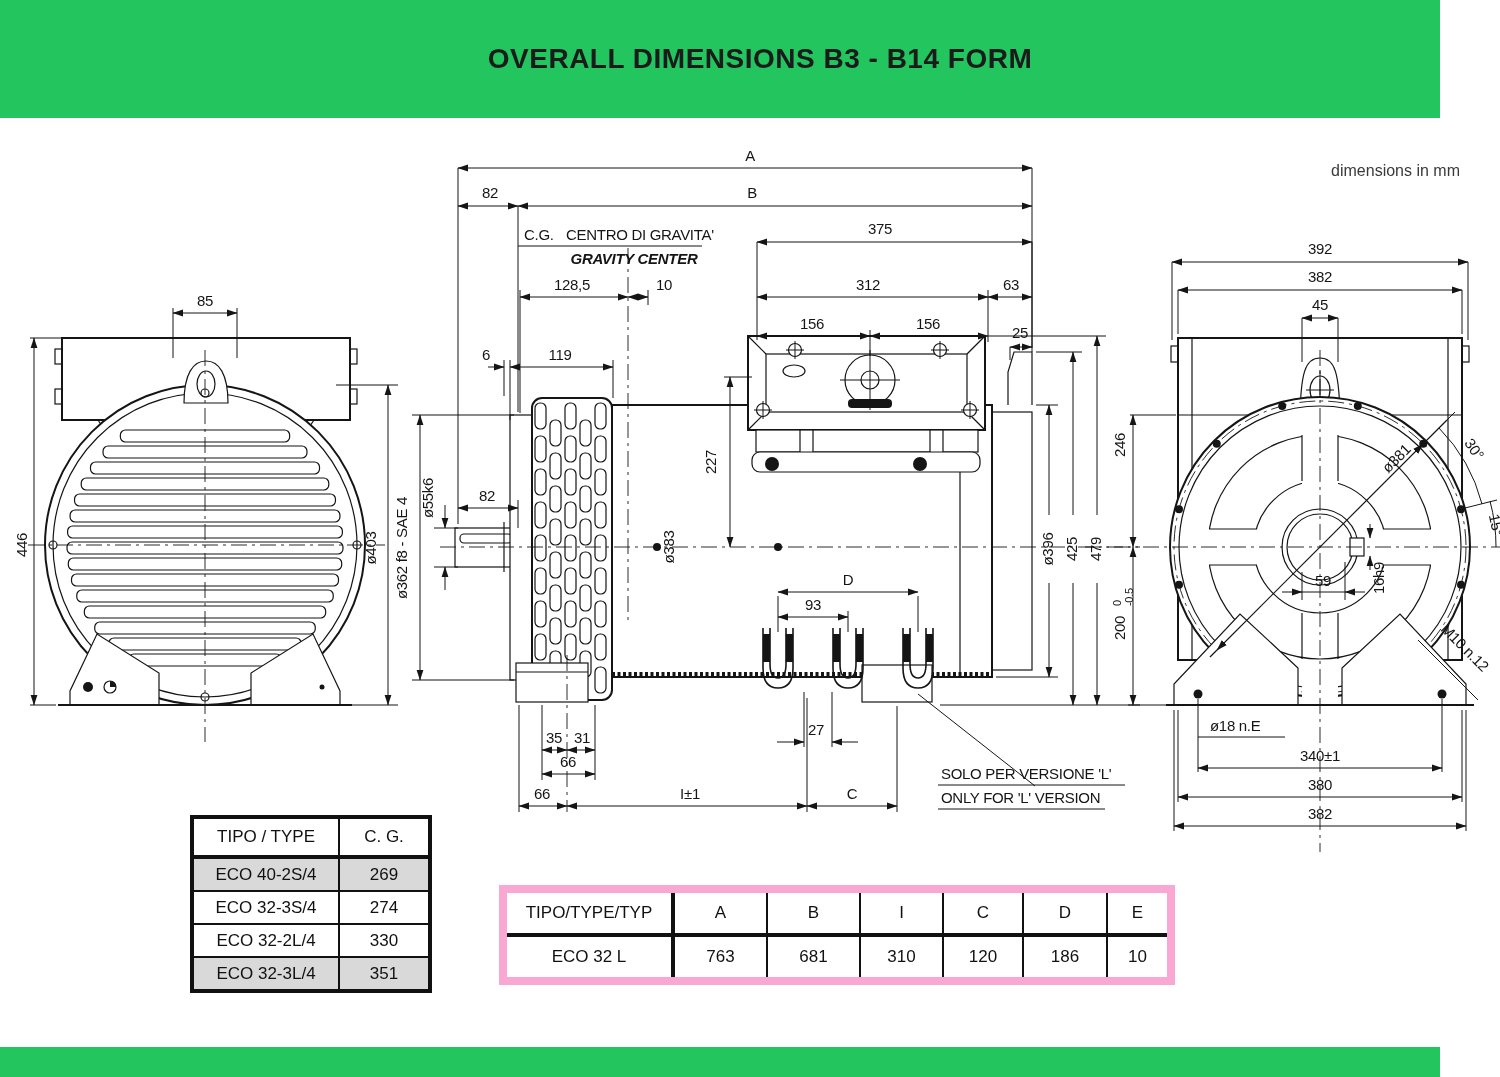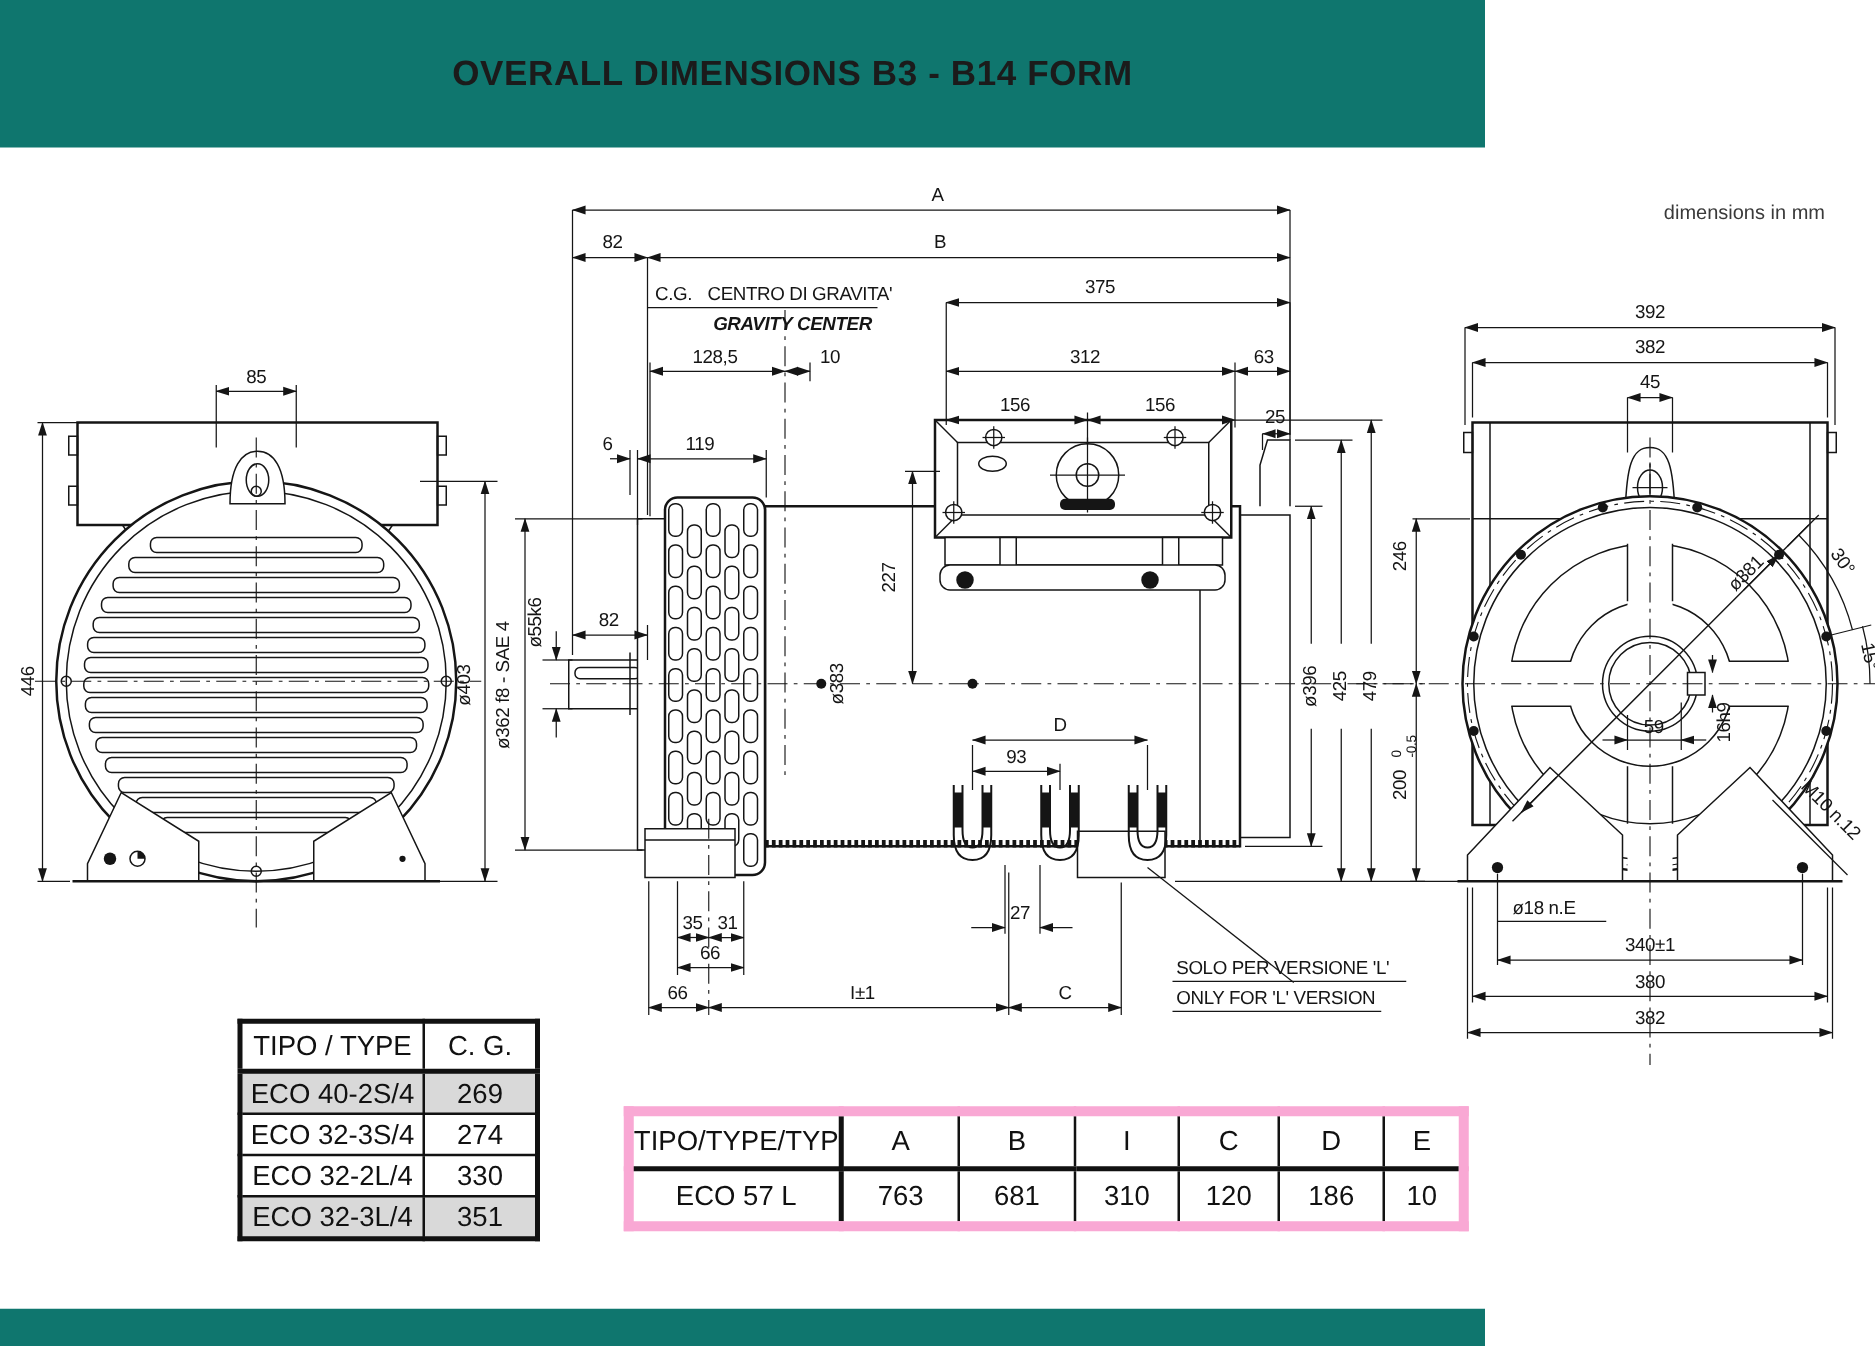--- a/index.html
+++ b/index.html
@@ -1,18 +1,18 @@
 <!DOCTYPE html>
 <html><head>
 <meta charset="utf-8">
 <style>
   html,body{margin:0;padding:0;background:#fff;}
   #page{position:relative;width:1500px;height:1077px;background:#ffffff;overflow:hidden;
         font-family:"Liberation Sans",sans-serif;}
-  .band{position:absolute;left:0;width:1188px;background:#0f766e;}
+  .band{position:absolute;left:0;width:1440px;background:#22c55e;}
   .band.top{top:0;height:118px;display:flex;align-items:center;}
   .band.bottom{top:1047px;height:30px;}
   .title{width:100%;text-align:center;padding-left:80px;font-size:28px;font-weight:bold;
          color:#1b1b1b;letter-spacing:.5px;}
   .units{position:absolute;top:130px;right:40px;font-size:16px;color:#3a3a3a;margin-top:32px;}
 
   
   svg{position:absolute;left:0;top:0;}
   .s{stroke:#151515;stroke-width:1.2;fill:none}
   .s2{stroke:#151515;stroke-width:2;fill:none}
@@ -27,21 +27,21 @@
   .dts{font-size:11px;letter-spacing:-.3px}
   .it{font-style:italic;font-weight:bold}
   #front-grille rect,#side-grille rect{fill:#fff;stroke:#151515;stroke-width:1.2}
   #rear-bolts circle{fill:#151515}
   #side-straps path{stroke:#151515;stroke-width:1.6;fill:none}
   #side-straps rect{fill:#151515}
 
   
   table{position:absolute;border-collapse:collapse;table-layout:fixed;background:#fff;
         font-family:"Liberation Sans",sans-serif;color:#111;}
-  td{border:2.5px solid #111;text-align:center;vertical-align:middle;padding:0;font-size:22px;}
+  td{border:2.5px solid #111;text-align:center;vertical-align:middle;padding:0;font-size:17px;}
   #cg-table{left:190px;top:815px;width:238px;border:4px solid #111;}
   #cg-table td{height:31px;}
   #cg-table tr.hd td{height:36px;border-bottom:4px solid #111;}
   #dim-table{left:499px;top:885px;width:668px;border:8px solid #f9a8d4;}
   #dim-table td{height:40px;}
   #dim-table tr.hd td{border-bottom:4px solid #111;}
   #dim-table td:first-child{border-right:4px solid #111;}
   tr.gray td{background:#d9d9d9;}
 </style>
 </head>
@@ -537,21 +537,21 @@
         <tr class="hd">
       <td>TIPO/TYPE/TYP</td>
       <td>A</td>
       <td>B</td>
       <td>I</td>
       <td>C</td>
       <td>D</td>
       <td>E</td>
     </tr>
     <tr>
-      <td>ECO 57 L</td>
+      <td>ECO 32 L</td>
       <td>763</td>
       <td>681</td>
       <td>310</td>
       <td>120</td>
       <td>186</td>
       <td>10</td>
     </tr>
   </tbody>
     </table>
 </div>

